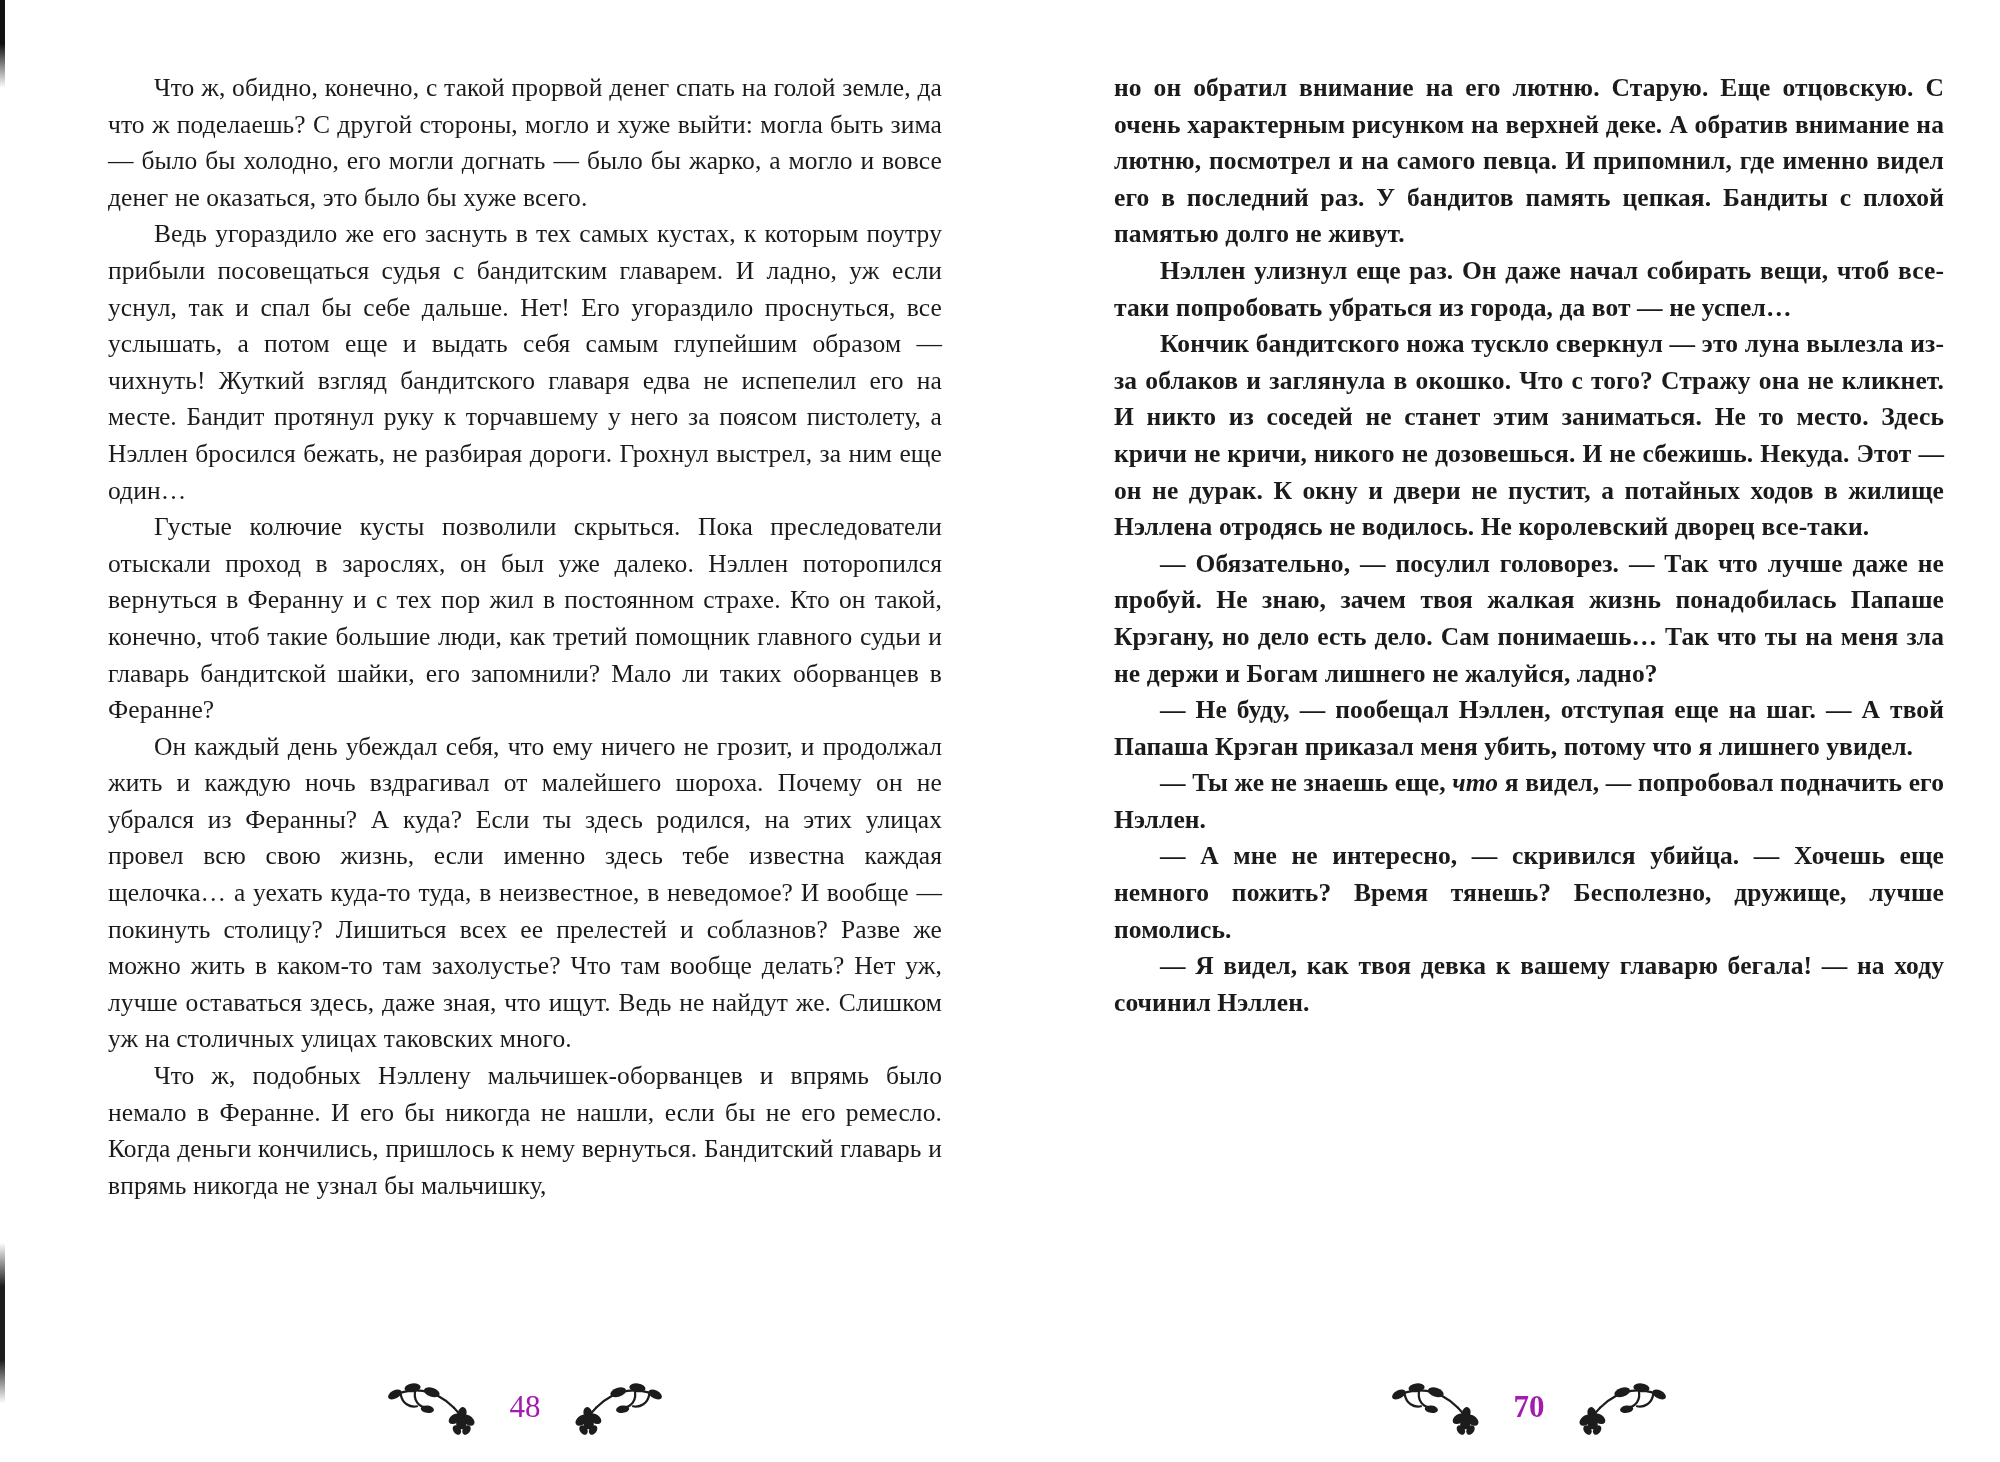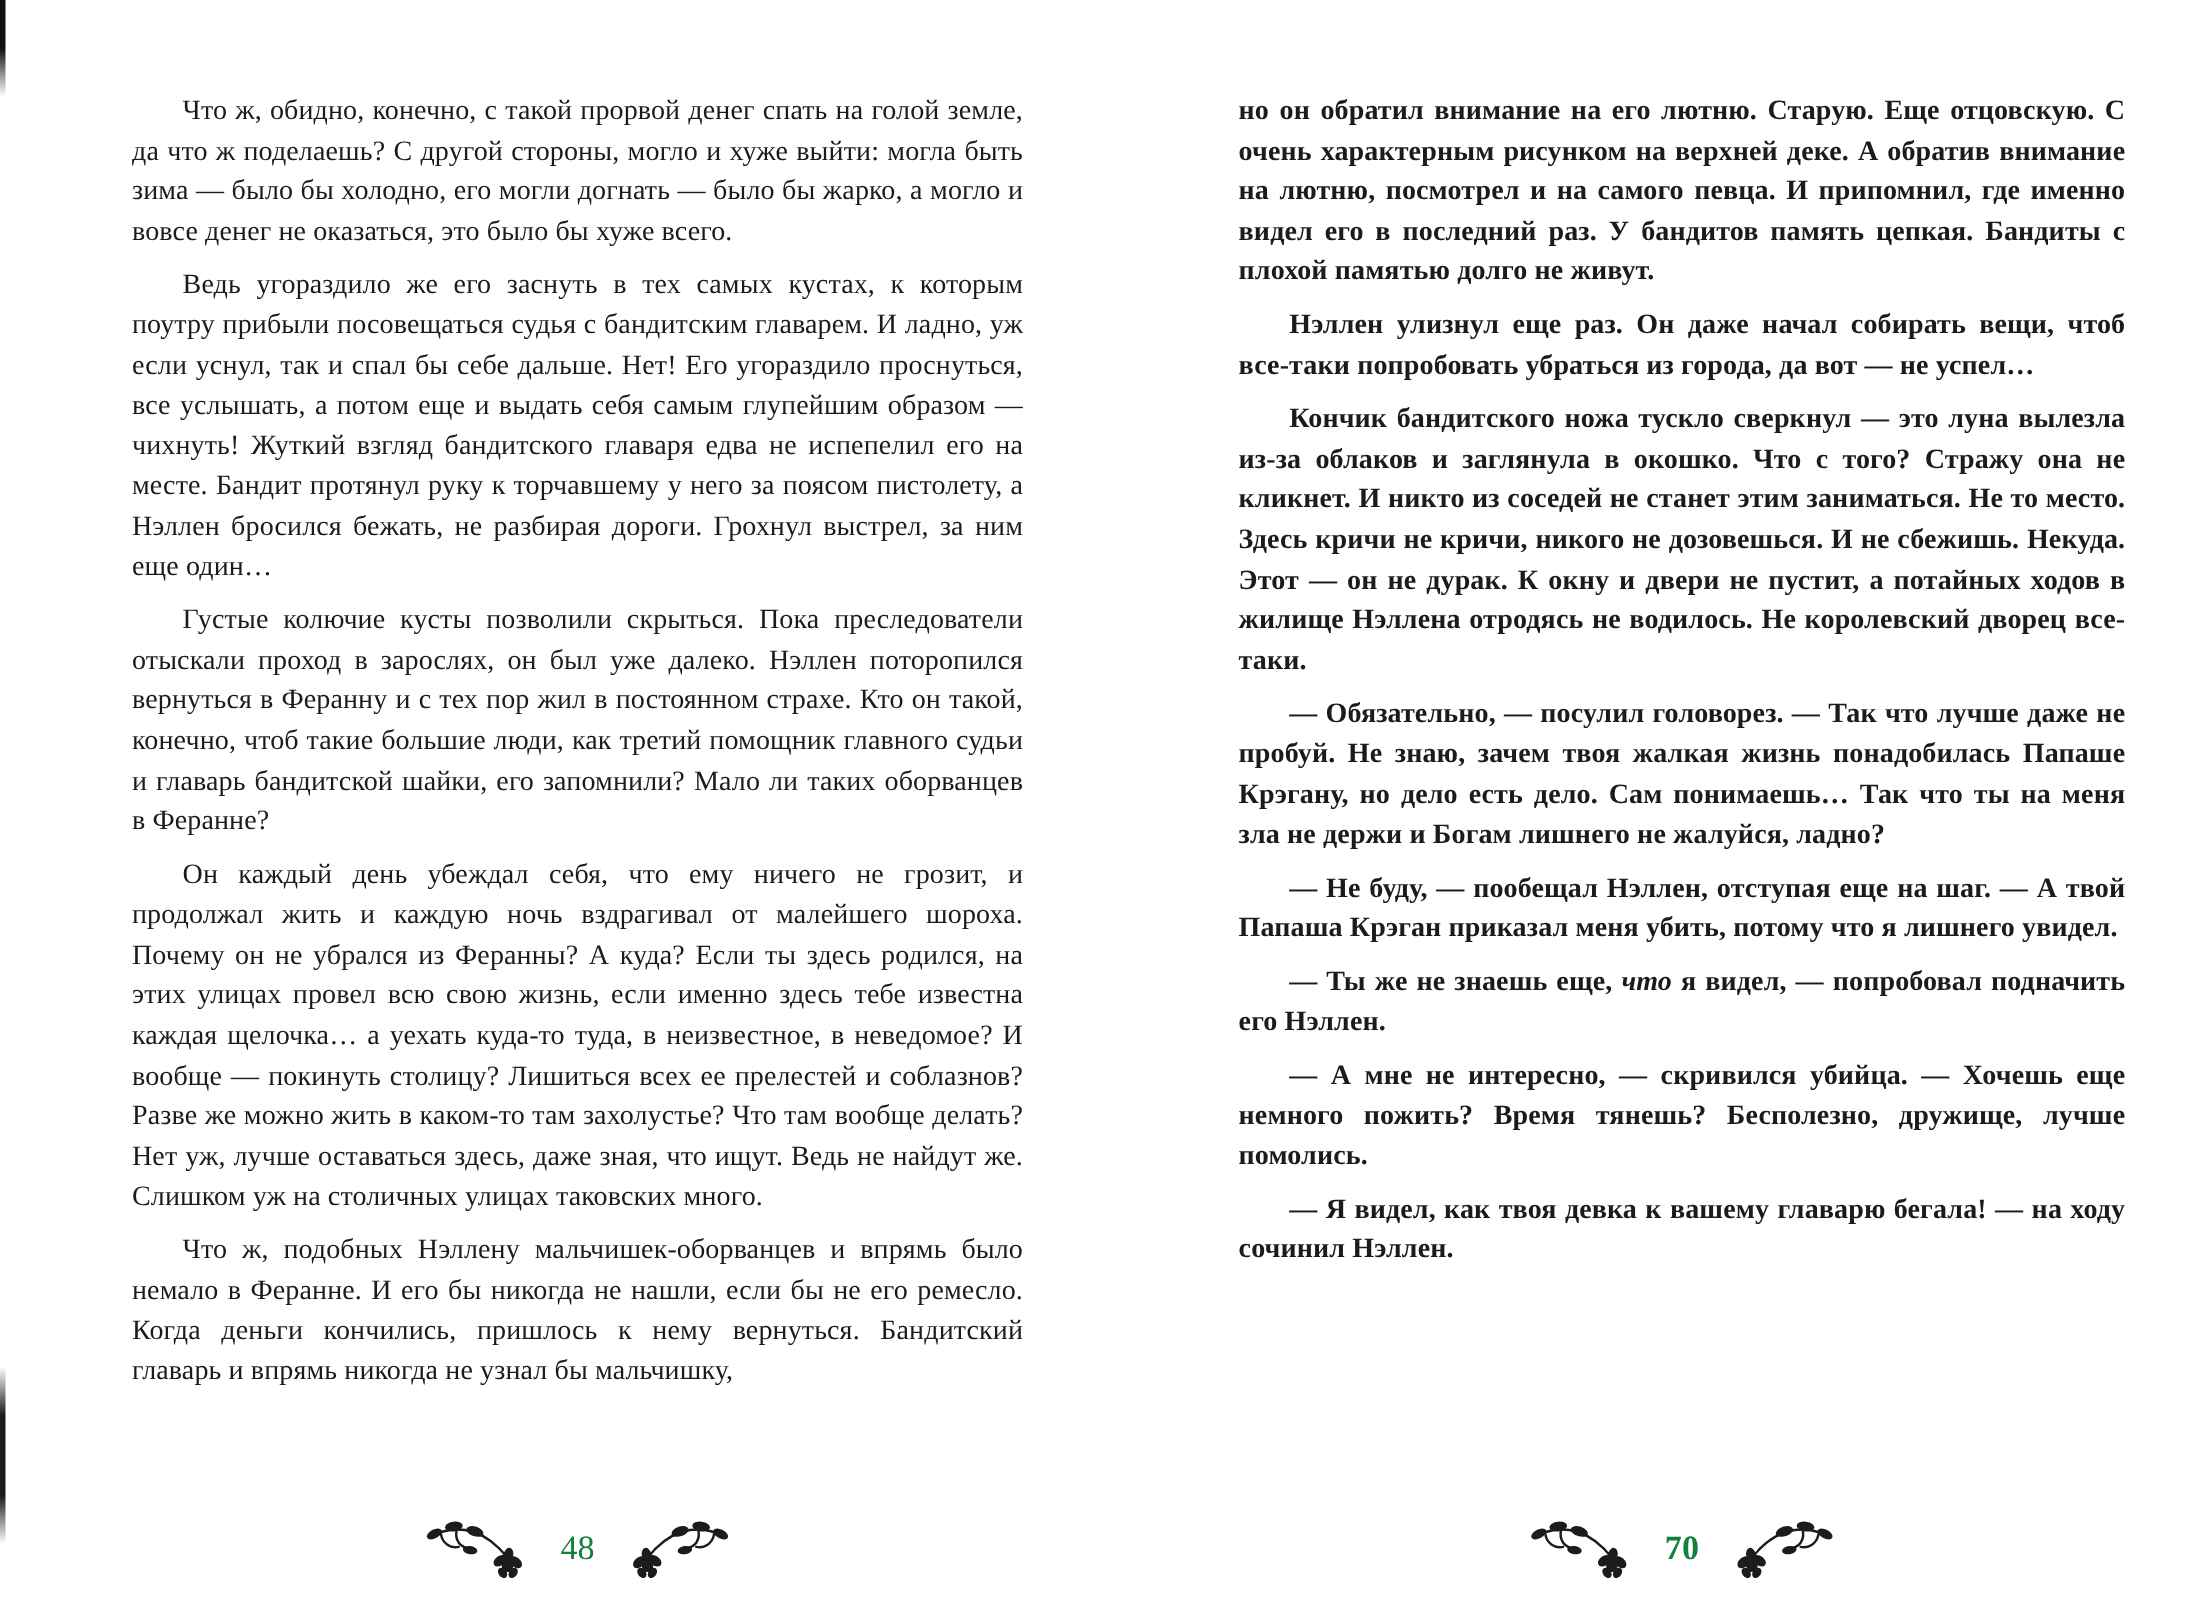--- a/index.html
+++ b/index.html
@@ -31,36 +31,36 @@
   .page-left  { left: 108px;  width: 834px; }
   .page-right { left: 1114px; width: 830px; font-weight: bold; }
   .text-block {
     padding-top: 70px;
     font-size: 25.5px;
     line-height: 36.6px;
     text-align: justify;
     letter-spacing: 0.1px;
   }
   .text-block p {
-    margin: 12px;
+    margin: 0;
     text-indent: 46px;
   }
   .text-block p.no-indent { text-indent: 0; }
   .page-footer {
     position: absolute;
     bottom: 26px;
     left: 0; right: 0;
     display: flex;
     align-items: center;
     justify-content: center;
     gap: 20px;
   }
   .page-number {
     font-size: 31px;
-    color: #15803d;
+    color: #a21caf;
     min-width: 46px;
     text-align: center;
   }
   .ornament { display: block; }
   .ornament.flip { transform: scaleX(-1); }
 </style>
 </head>
 <body>
 
 <div class="scan-edge"></div>

